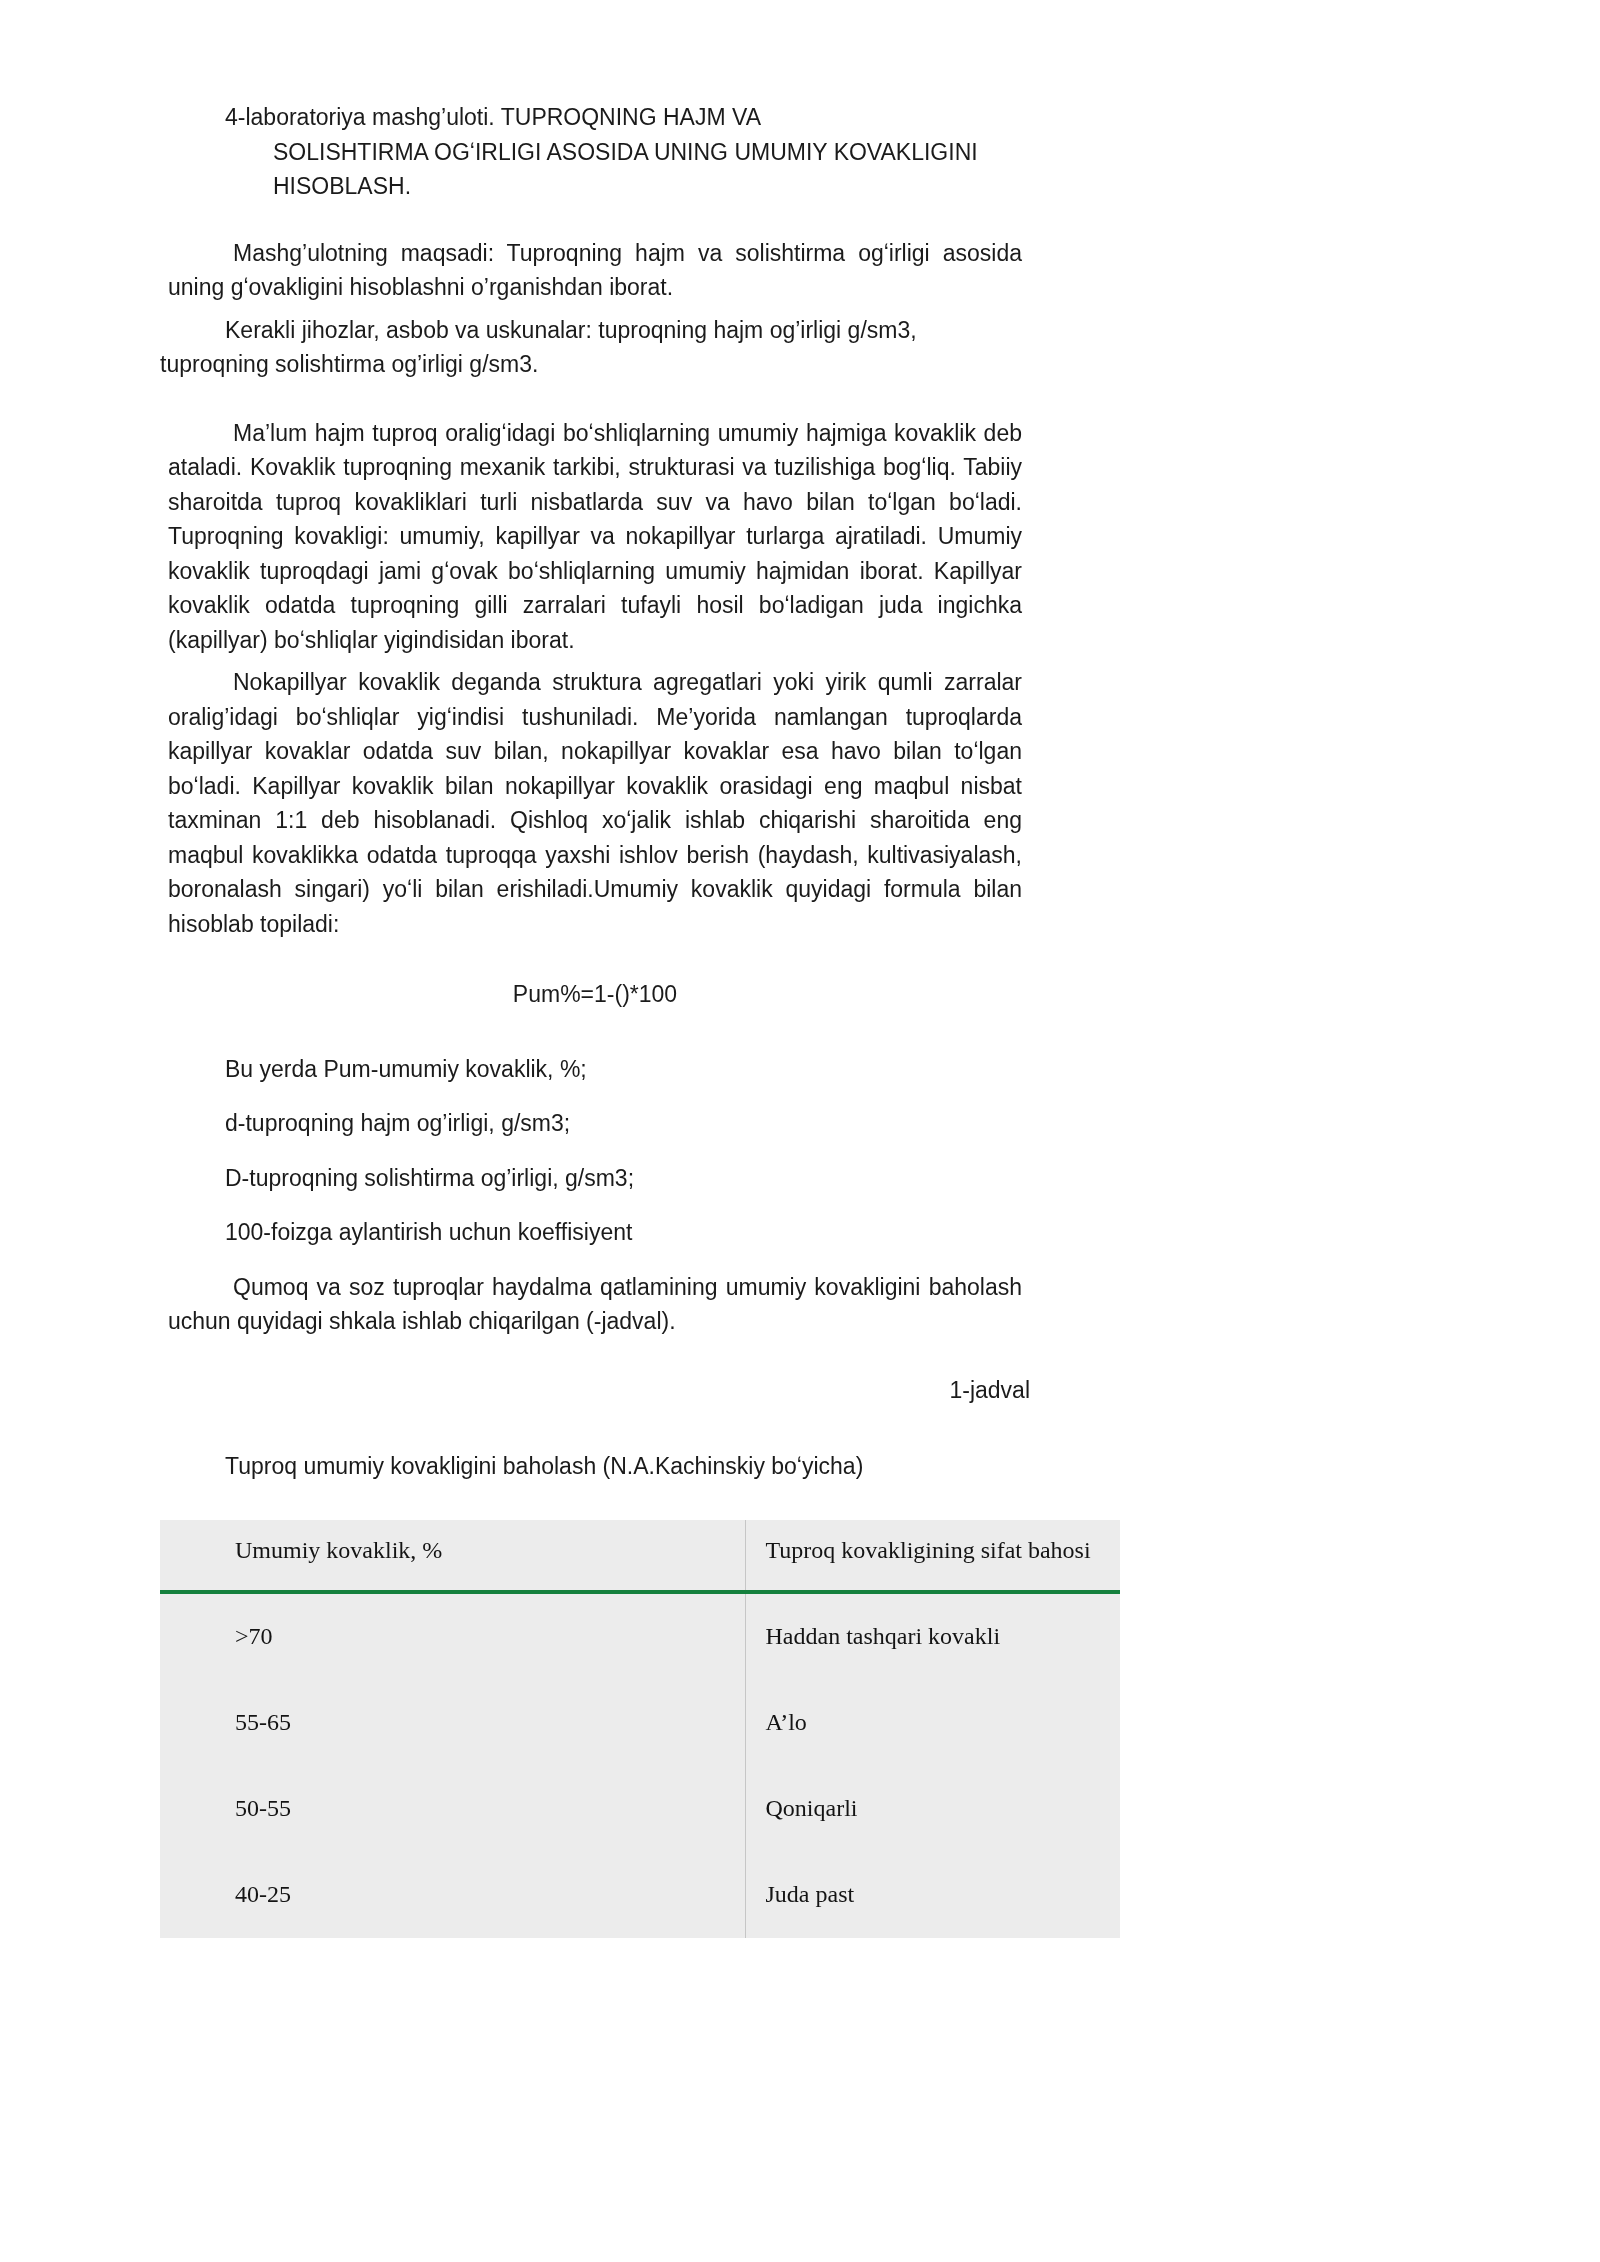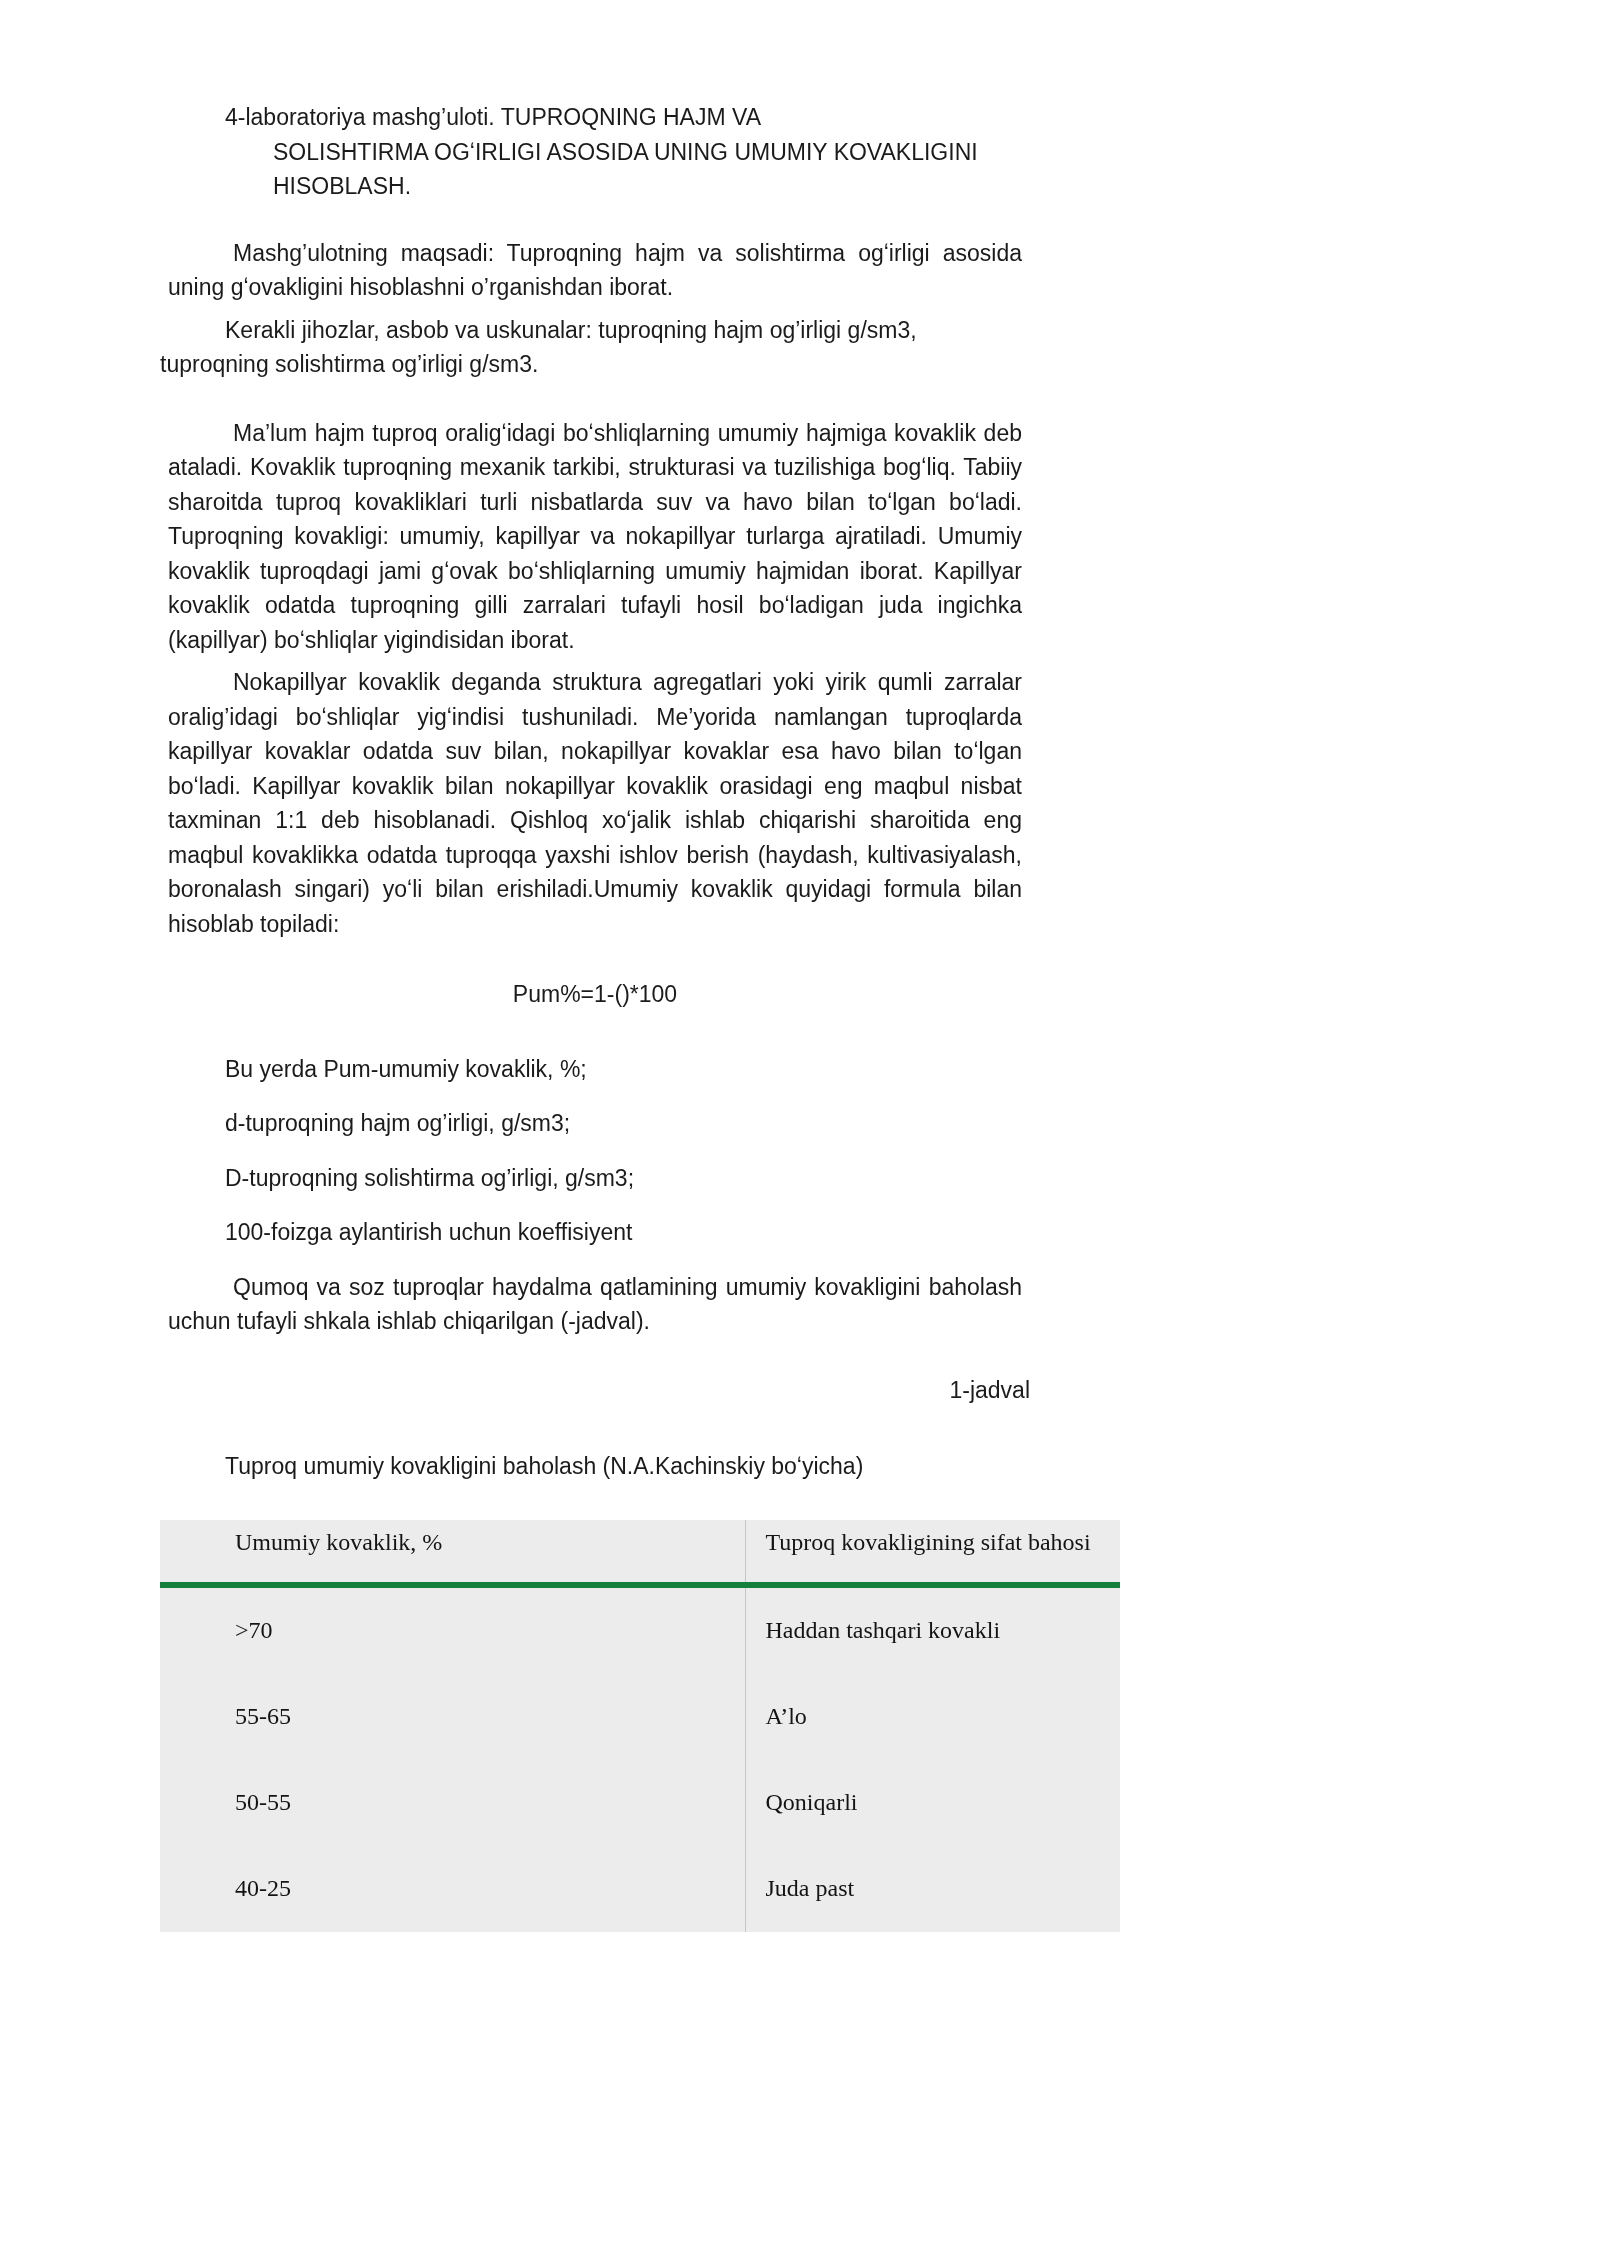--- a/index.html
+++ b/index.html
@@ -58,22 +58,22 @@
   table.data .c1 {
     width: 585px;
     padding: 24px 10px 26px 75px;
     border-right: 1px solid #c6c6c6;
   }
   table.data .c2 {
     width: 375px;
     padding: 24px 12px 26px 20px;
   }
   table.data thead .c1, table.data thead .c2 {
-    border-bottom: 6px solid #15803d;
-    padding-top: 4px;
+    border-bottom: 4px solid #15803d;
+    padding-top: 12px;
     padding-bottom: 22px;
   }
 </style>
 </head>
 <body>
 
 <div class="page">
   <div class="content">
 
     <div class="doc-title">
@@ -92,21 +92,21 @@
 
     <p class="body">Nokapillyar kovaklik deganda struktura agregatlari yoki yirik qumli zarralar oralig’idagi boʻshliqlar yigʻindisi tushuniladi. Me’yorida namlangan tuproqlarda kapillyar kovaklar odatda suv bilan, nokapillyar kovaklar esa havo bilan toʻlgan boʻladi. Kapillyar kovaklik bilan nokapillyar kovaklik orasidagi eng maqbul nisbat taxminan 1:1 deb hisoblanadi. Qishloq xoʻjalik ishlab chiqarishi sharoitida eng maqbul kovaklikka odatda tuproqqa yaxshi ishlov berish (haydash, kultivasiyalash, boronalash singari) yoʻli bilan erishiladi.Umumiy kovaklik quyidagi formula bilan hisoblab topiladi:</p>
 
     <div class="formula">Pum%=1-()*100</div>
 
     <div class="def">Bu yerda Pum-umumiy kovaklik, %;</div>
     <div class="def">d-tuproqning hajm og’irligi, g/sm3;</div>
     <div class="def">D-tuproqning solishtirma og’irligi, g/sm3;</div>
     <div class="def">100-foizga aylantirish uchun koeffisiyent</div>
 
-    <p class="body shkala">Qumoq va soz tuproqlar haydalma qatlamining umumiy kovakligini baholash uchun tufayli shkala ishlab chiqarilgan (-jadval).</p>
+    <p class="body shkala">Qumoq va soz tuproqlar haydalma qatlamining umumiy kovakligini baholash uchun quyidagi shkala ishlab chiqarilgan (-jadval).</p>
 
     <div class="jadval-label">1-jadval</div>
 
     <div class="table-caption">Tuproq umumiy kovakligini baholash (N.A.Kachinskiy boʻyicha)</div>
 
     <table class="data">
       <thead>
         <tr>
           <th class="c1">Umumiy kovaklik, %</th>
           <th class="c2">Tuproq kovakligining sifat bahosi</th>

